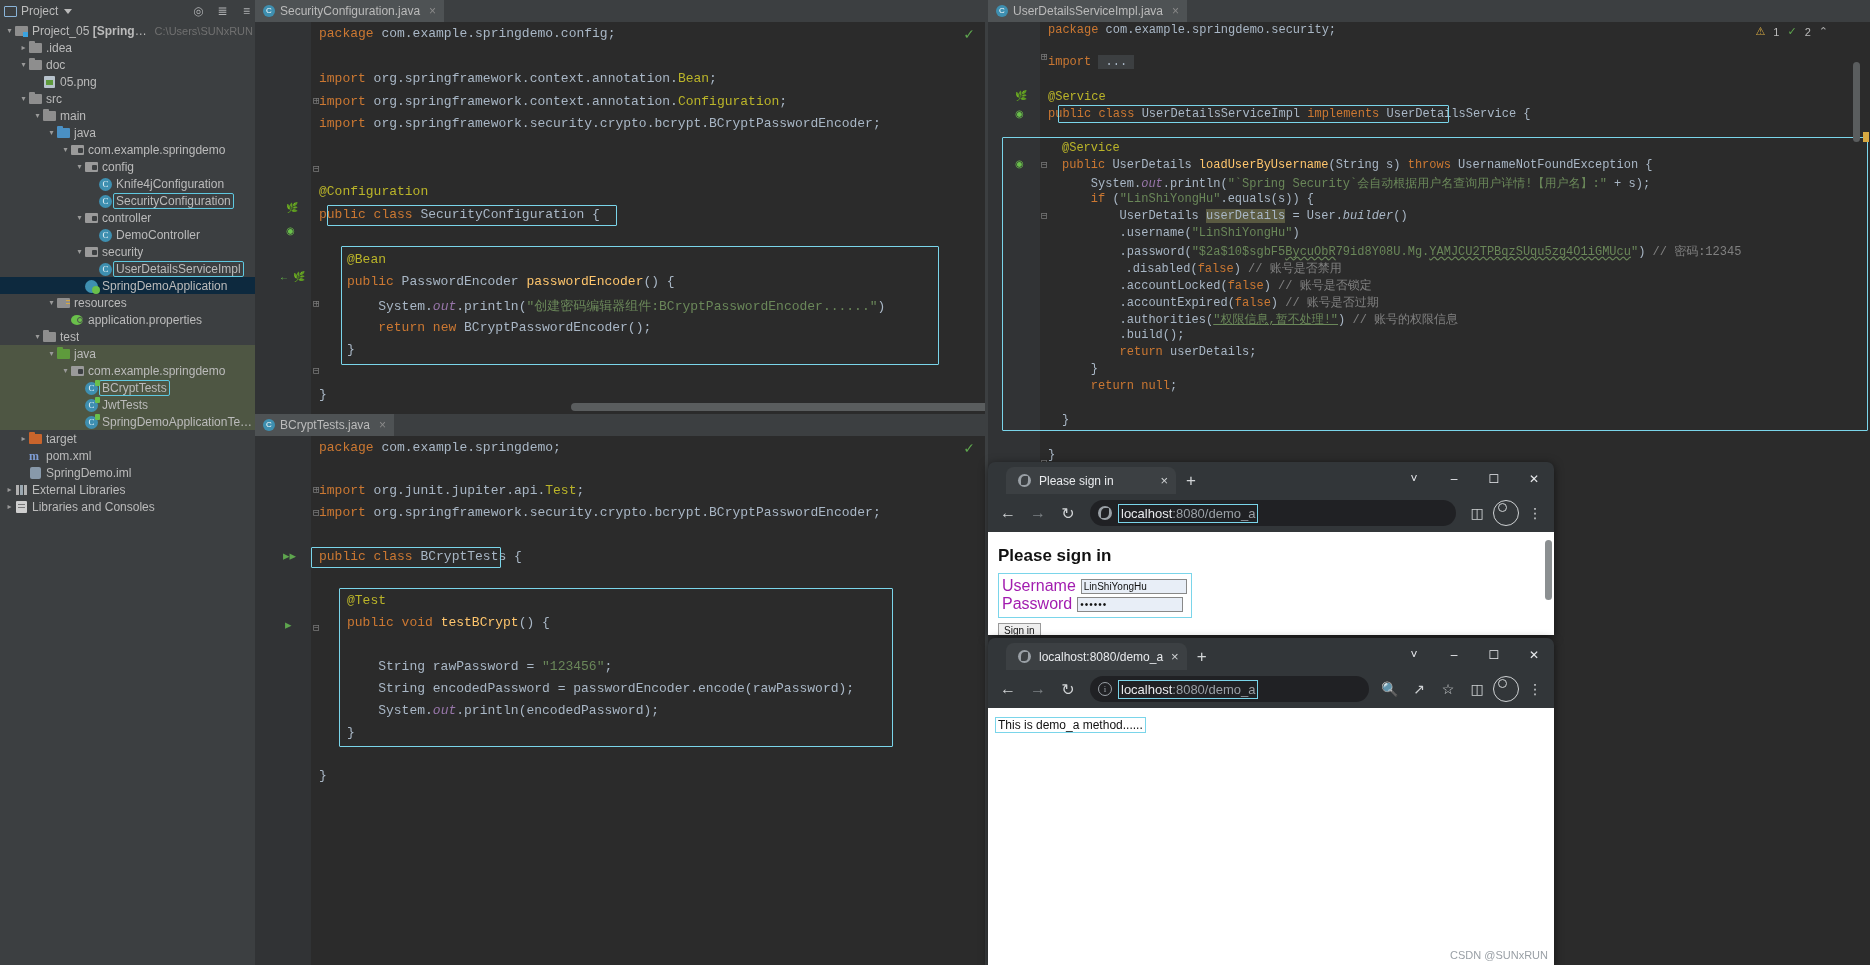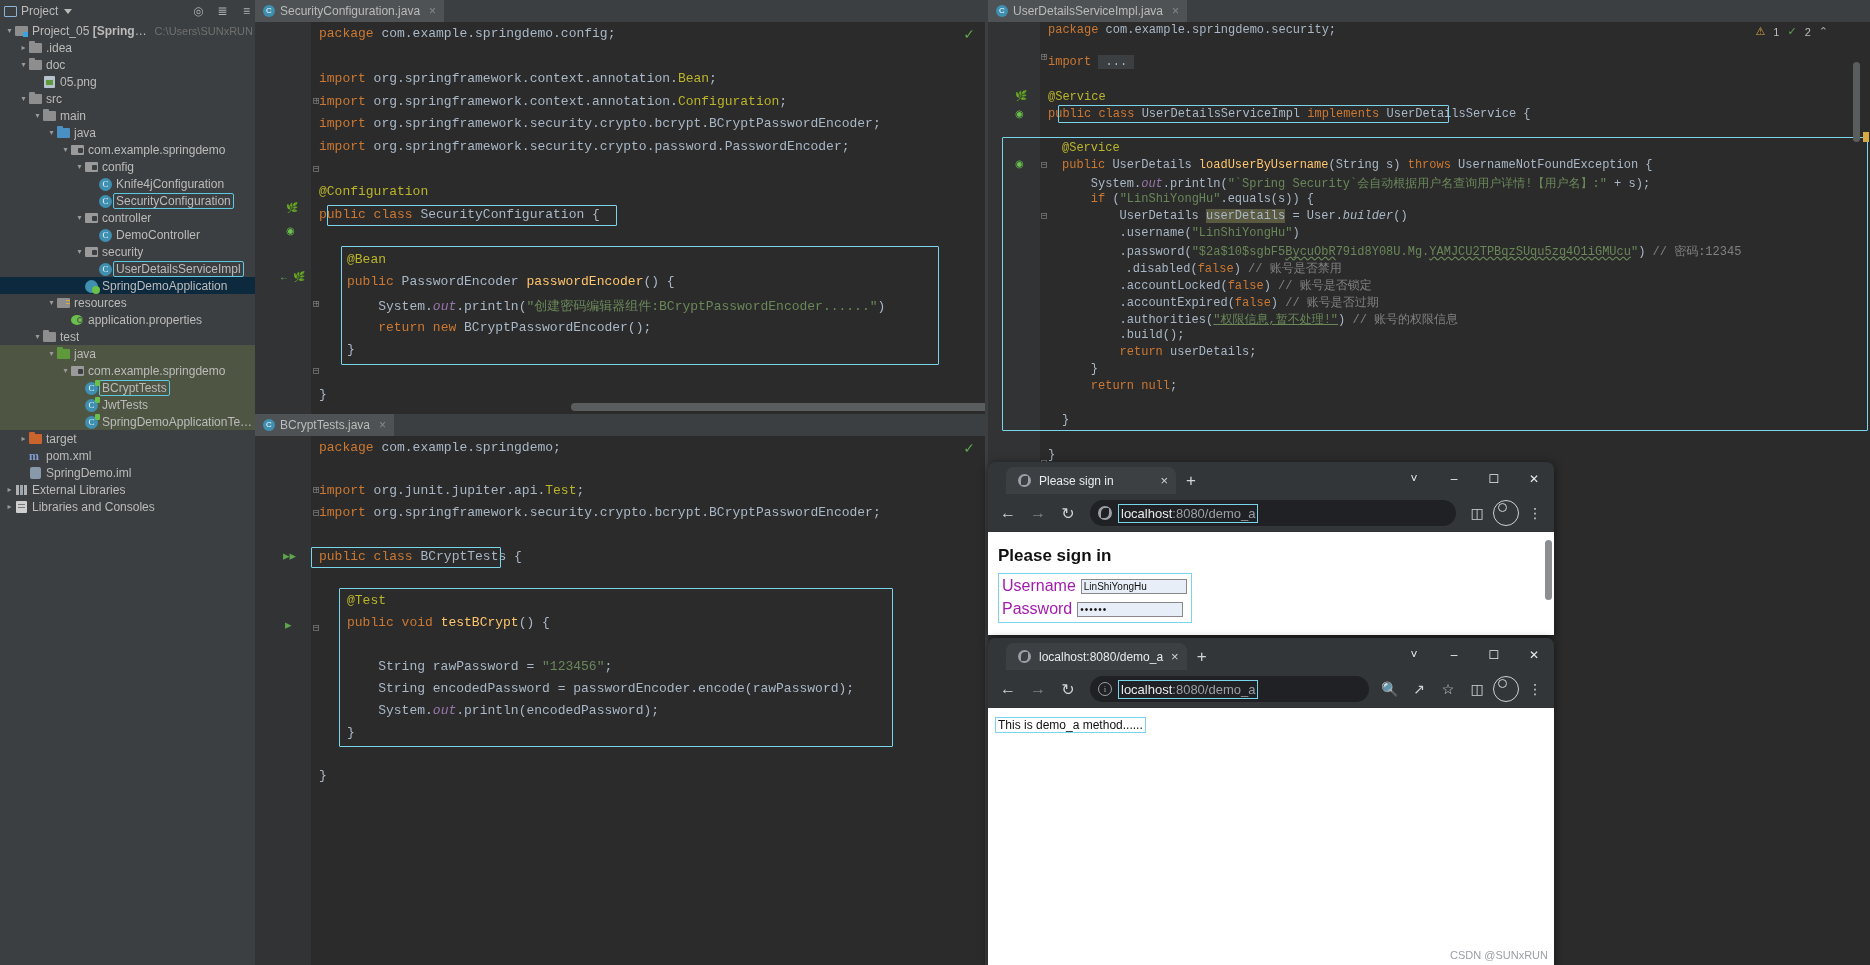--- a/index.html
+++ b/index.html
@@ -100,21 +100,21 @@
   .bw-rtools { display:flex; align-items:center; gap:3px; }
   .bw-rtools span { width:26px;height:26px; display:flex; align-items:center;
     justify-content:center; color:#cfd2d4; font-size:14px; }
   .bw-avatar { width:17px;height:17px; border-radius:50%; border:1.4px solid #cfd2d4; position:relative; }
   .bw-avatar:after{content:'';position:absolute;left:3.5px;top:2px;width:7px;height:7px;
     border-radius:50%;border:1.4px solid #cfd2d4;}
   .bw-page { background:#ffffff; }
 
   .signin-h { font-family:"Liberation Sans",sans-serif; font-weight:bold; font-size:17px;
     color:#111; }
-  .frm-row { display:flex; align-items:center; gap:5px; margin-top:5px; }
+  .frm-row { display:flex; align-items:center; gap:5px; }
   .frm-lbl { font-size:16px; color:#a21caf; }
   .frm-inp { height:15px; border:1px solid #888; background:#e8eef7; font-size:10px;
     color:#111; padding:0 2px; display:flex; align-items:center; }
   .signin-btn { margin-top:5px; font-size:10px; padding:1px 5px; border:1px solid #9a9a9a;
     background:#efefef; color:#111; display:inline-block; }
   .demo-txt { font-size:12px; color:#111; border:1.5px solid #7ad5ea; padding:0 2px;
     display:inline-block; }
   .watermark { position:absolute; right:6px; bottom:4px; color:#9aa0a6; font-size:11px; }
 </style>
 </head>
@@ -388,21 +388,20 @@
     <span class="foldmark" style="top:72px;">⊞</span>
     <span class="foldmark" style="top:140px;">⊟</span>
     <span class="foldmark" style="top:275px;">⊞</span>
     <span class="foldmark" style="top:342px;">⊟</span>
 
     <div class="codearea">
       <div class="cl" style="top:4px;"><span class="kw">package</span> com.example.springdemo.config;</div>
       <div class="cl" style="top:49px;"><span class="kw">import</span> org.springframework.context.annotation.<span class="ann">Bean</span>;</div>
       <div class="cl" style="top:72px;"><span class="kw">import</span> org.springframework.context.annotation.<span class="ann">Configuration</span>;</div>
       <div class="cl" style="top:94px;"><span class="kw">import</span> org.springframework.security.crypto.bcrypt.BCryptPasswordEncoder;</div>
-      <div class="cl" style="top:117px;"><span class="kw">import</span> org.springframework.security.crypto.password.PasswordEncoder;</div>
       <div class="cl" style="top:162px;"><span class="ann">@Configuration</span></div>
       <div class="cl" style="top:185px;"><span class="kw">public class</span> <span class="cls">SecurityConfiguration</span> {</div>
       <div class="cl" style="top:230px;left:36px;"><span class="ann">@Bean</span></div>
       <div class="cl" style="top:252px;left:36px;"><span class="kw">public</span> PasswordEncoder <span class="mth">passwordEncoder</span>() {</div>
       <div class="cl" style="top:275px;left:36px;">    System.<span class="fld">out</span>.println(<span class="str">"创建密码编辑器组件:BCryptPasswordEncoder......"</span>)</div>
       <div class="cl" style="top:298px;left:36px;">    <span class="kw">return new</span> BCryptPasswordEncoder();</div>
       <div class="cl" style="top:320px;left:36px;">}</div>
       <div class="cl" style="top:365px;">}</div>
     </div>
 
@@ -545,20 +544,21 @@
       <div style="display:inline-block;border:1.5px solid #7ad5ea;padding:3px 4px 4px 3px;margin-top:7px;">
         <div class="frm-row" style="margin-top:0;">
           <span class="frm-lbl">Username</span>
           <span class="frm-inp" style="width:106px;">LinShiYongHu</span>
         </div>
         <div class="frm-row">
           <span class="frm-lbl">Password</span>
           <span class="frm-inp" style="width:106px;letter-spacing:1px;">••••••</span>
         </div>
       </div>
+      <div><span class="signin-btn">Sign in</span></div>
     </div>
     <div class="scrollv" style="right:2px;top:78px;height:60px;background:#8b8f91;"></div>
   </div>
 
   <div class="browser" style="left:988px;top:638px;width:566px;height:327px;">
     <div class="bw-titlebar">
       <div class="bw-tab">
         <span class="favicon"></span>
         <span class="ttl">localhost:8080/demo_a</span>
         <span class="xc">×</span>

